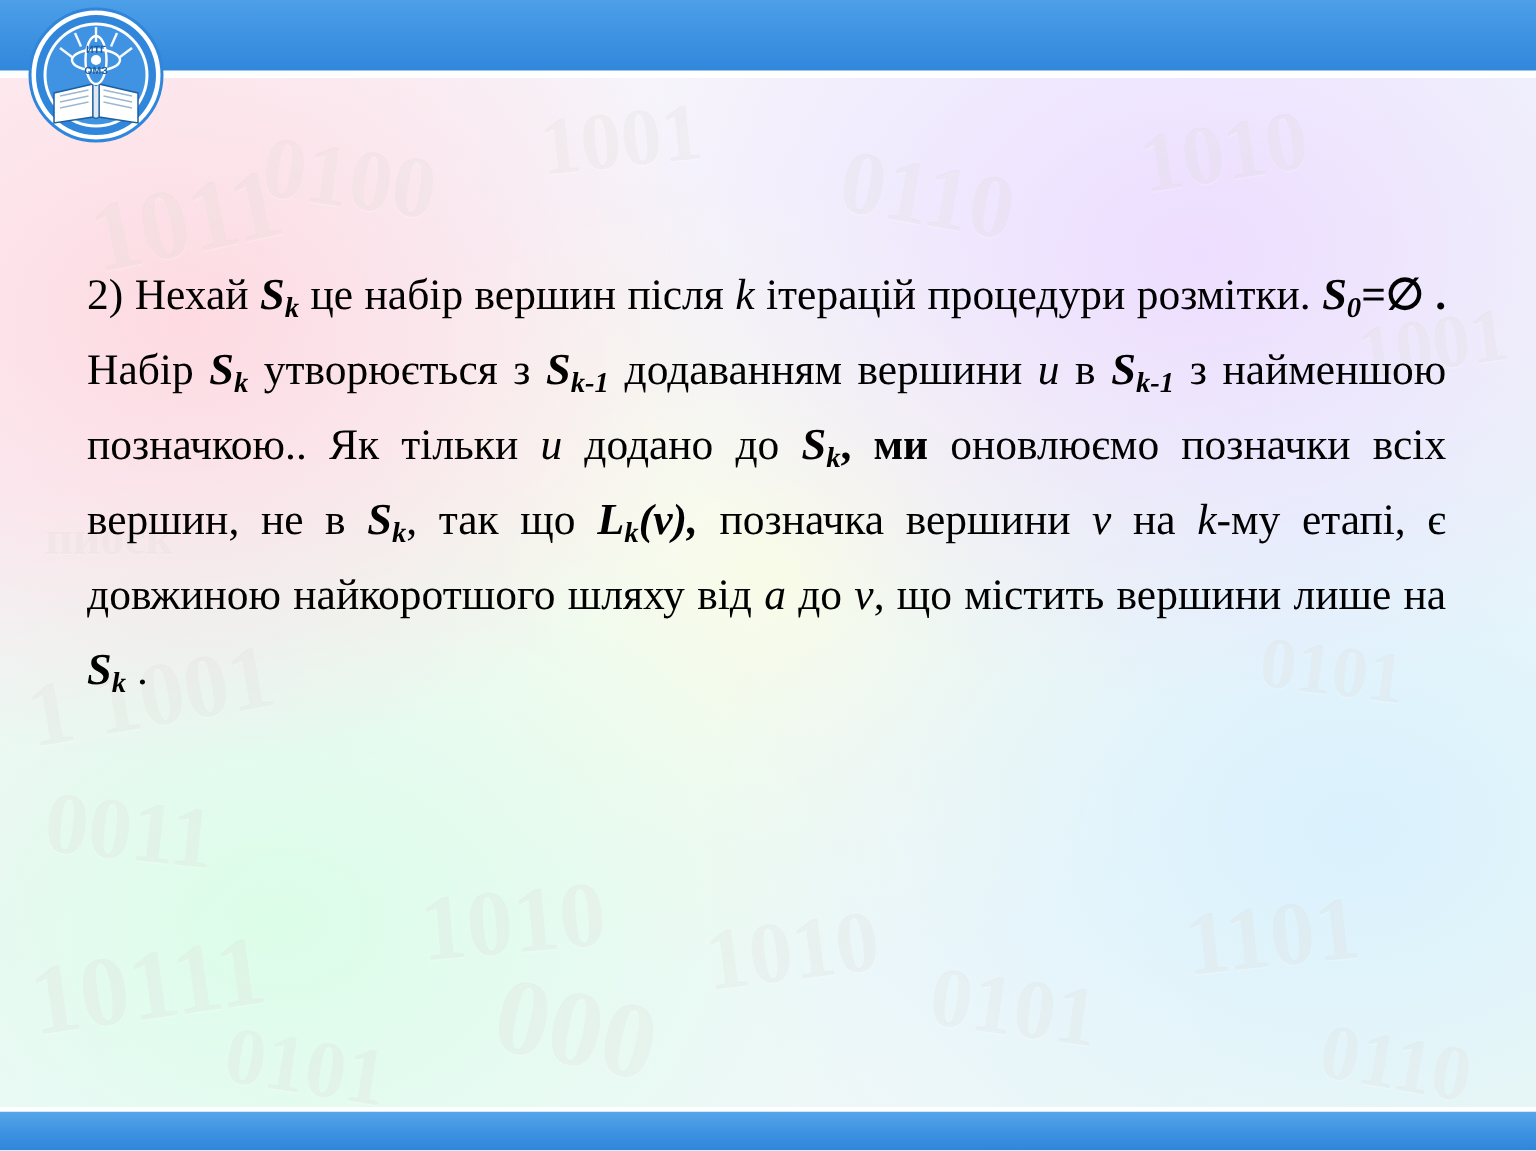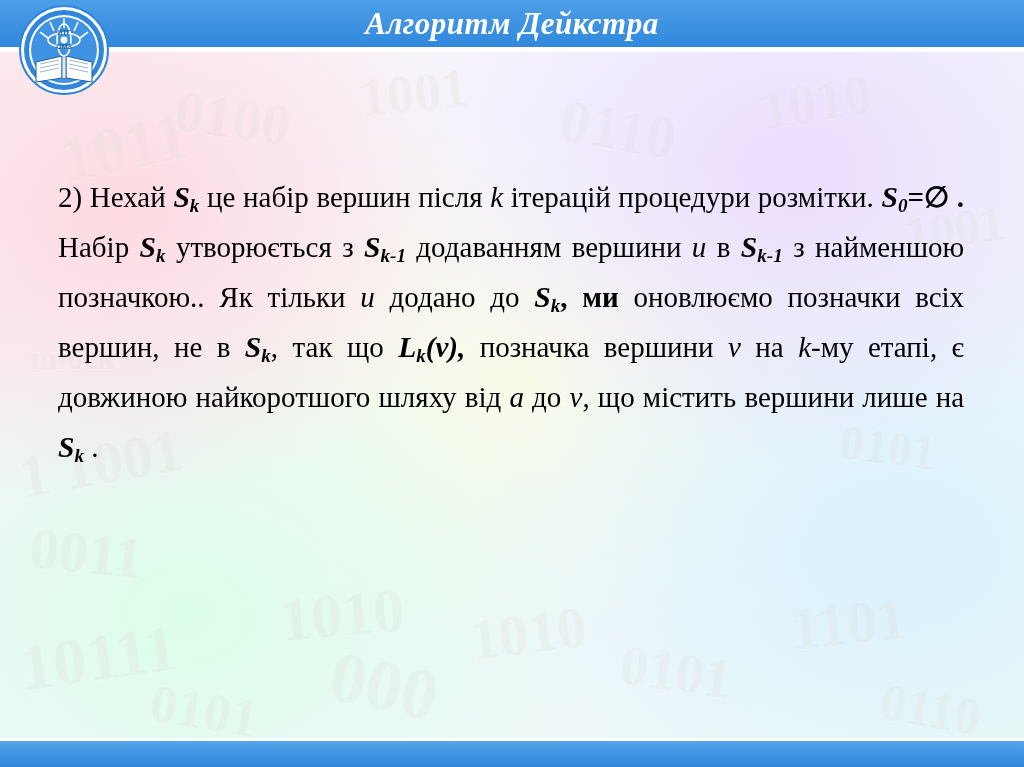--- a/index.html
+++ b/index.html
@@ -151,21 +151,20 @@
       <span class="wm" style="left: 790px; top: 590px; font-size: 60px; transform: rotate(-6deg);">1101</span>
       <span class="wm" style="left: 880px; top: 680px; font-size: 52px; transform: rotate(10deg);">0110</span>
       <span class="wm" style="left: 905px; top: 200px; font-size: 50px; transform: rotate(-8deg);">1001</span>
       <span class="wm" style="left: 840px; top: 420px; font-size: 48px; transform: rotate(7deg);">0101</span>
     </div>
 
   <div class="top-bar">
     <div class="top-bar-inner-line"></div>
   </div>
 
-  <div class="slide-title">Алгоритм Дейкстра</div>
 
   <div class="logo">
     <svg width="92" height="92" viewBox="0 0 92 92" xmlns="http://www.w3.org/2000/svg">
       <circle cx="46" cy="46" r="44" fill="#ffffff" stroke="#2f86da" stroke-width="2"></circle>
       <circle cx="46" cy="46" r="40" fill="#2f86da"></circle>
       <circle cx="46" cy="46" r="35" fill="#ffffff"></circle>
       <circle cx="46" cy="46" r="33" fill="#3f93e2"></circle>
 
       <path d="M18 58 L44 52 L44 74 L18 78 Z" fill="#ffffff" stroke="#1d5f9e" stroke-width="1"></path>
       <path d="M74 58 L48 52 L48 74 L74 78 Z" fill="#ffffff" stroke="#1d5f9e" stroke-width="1"></path>

